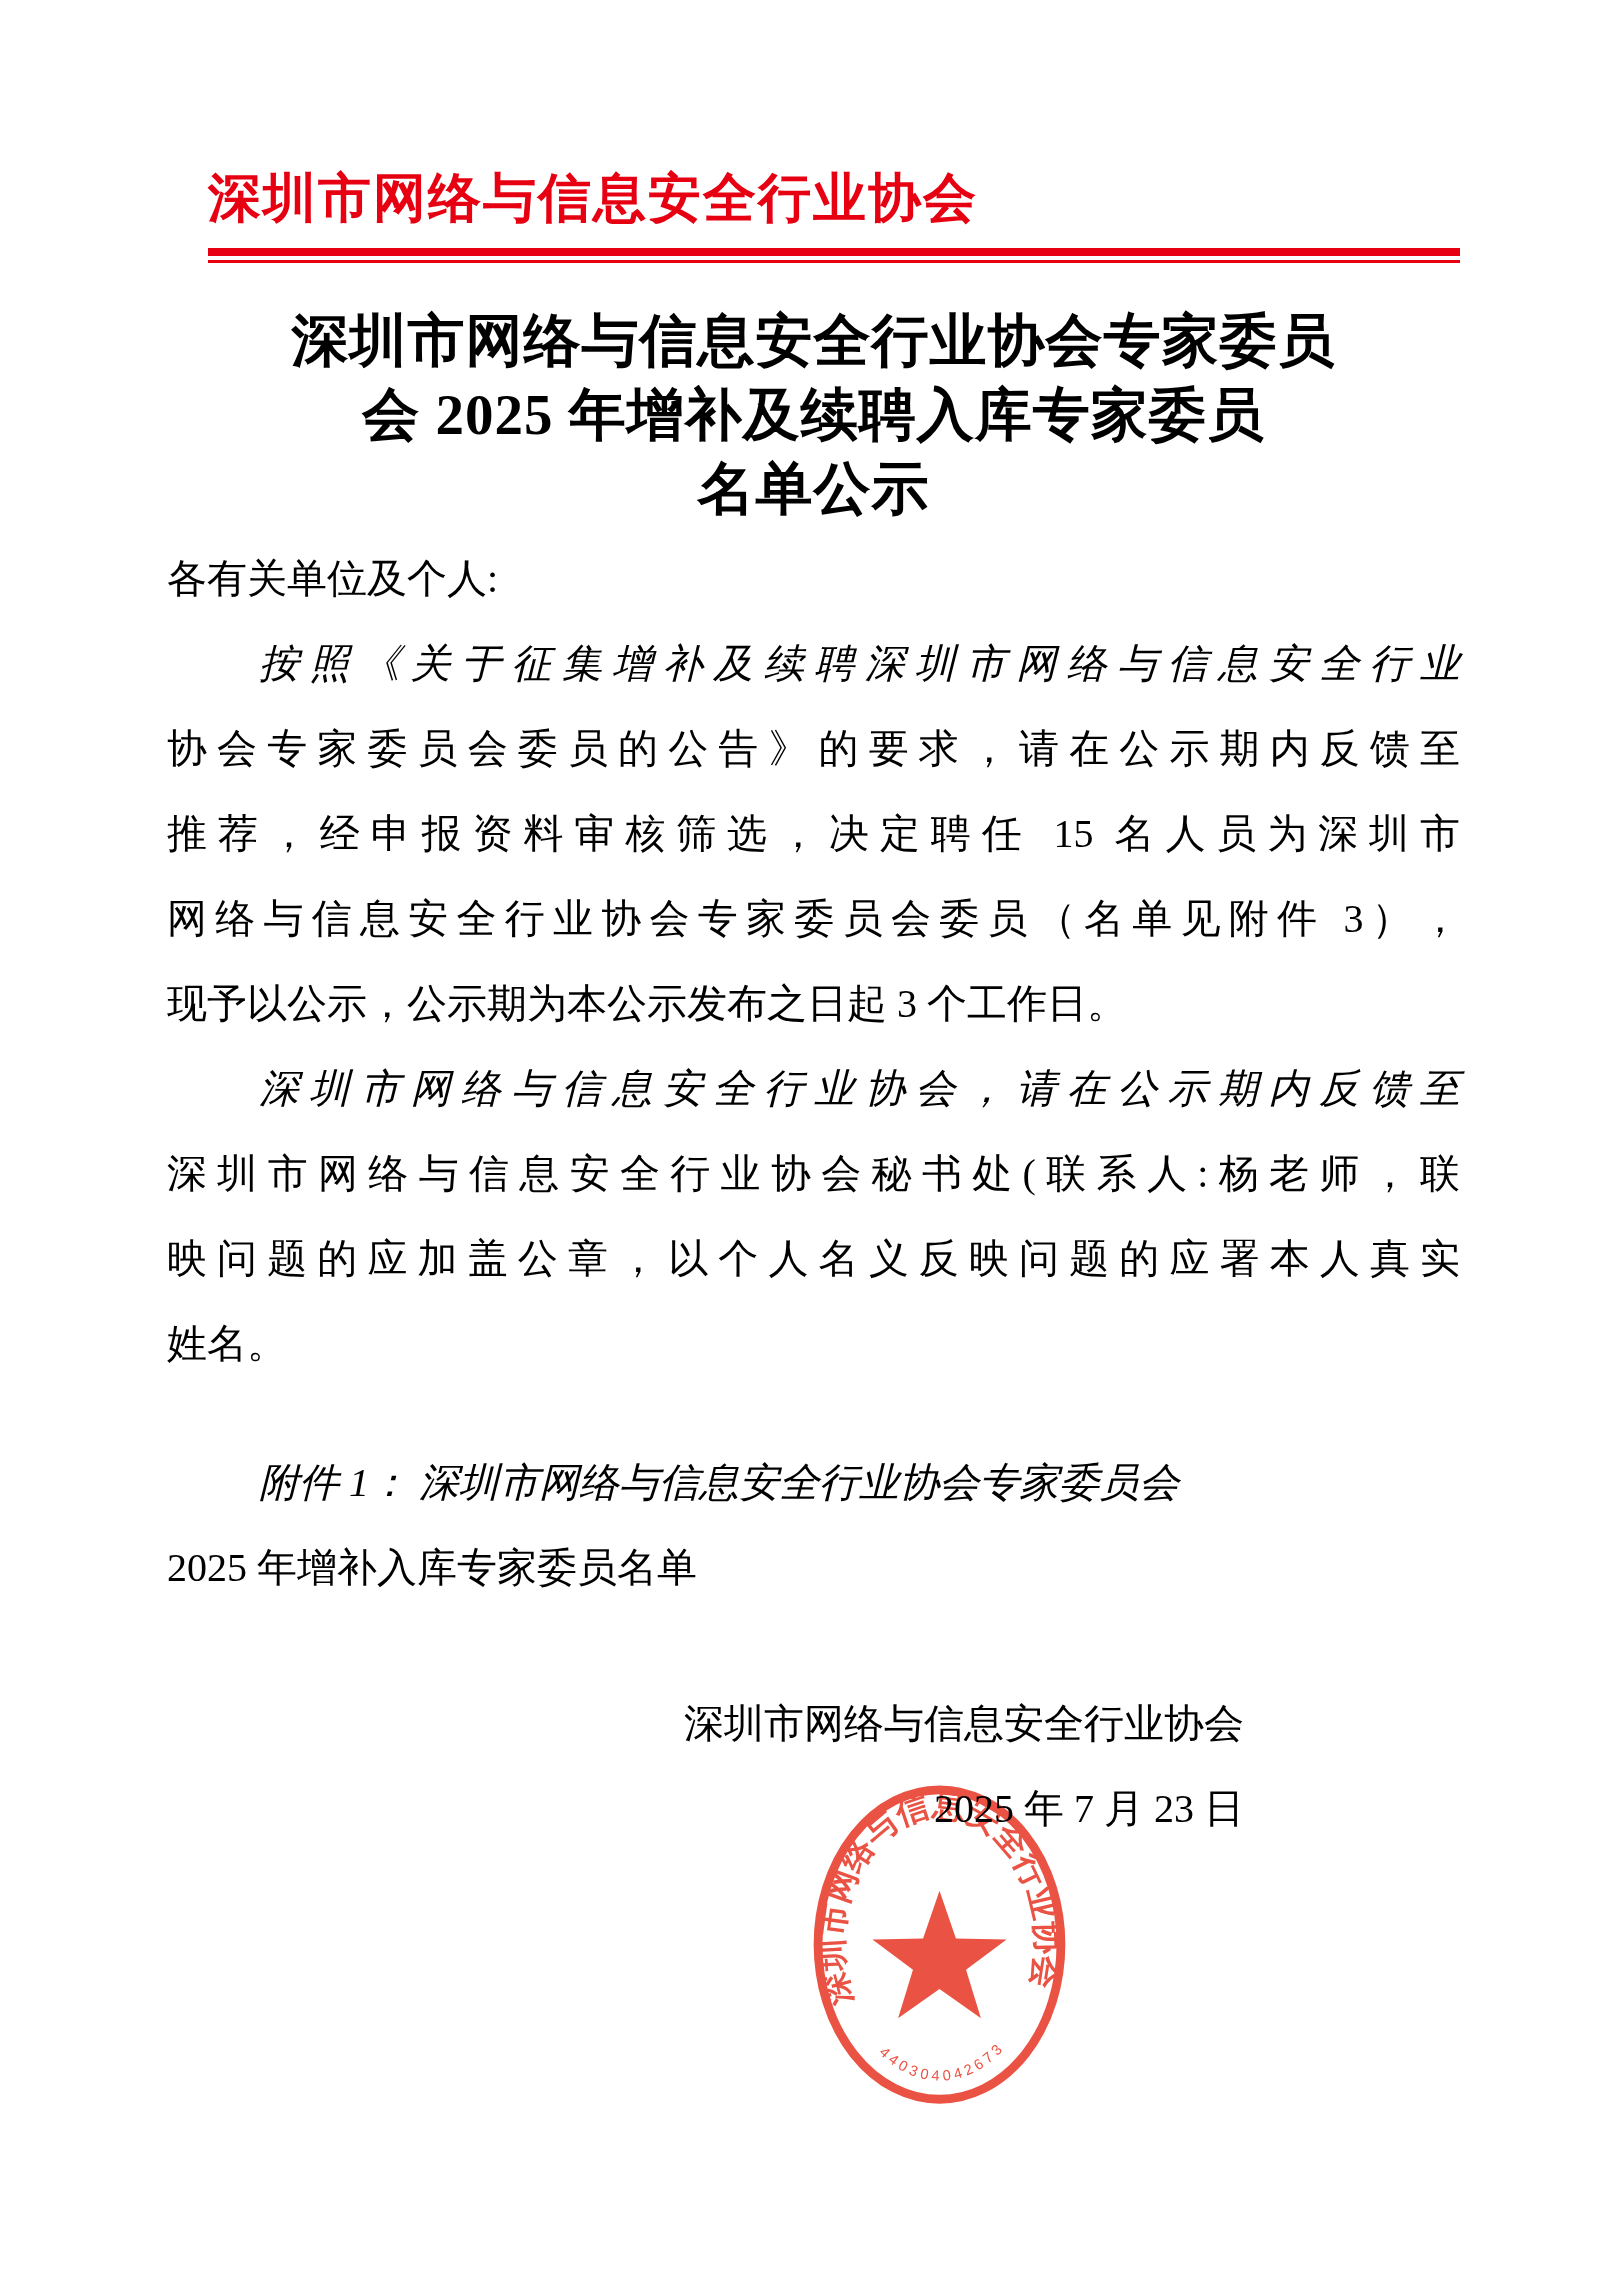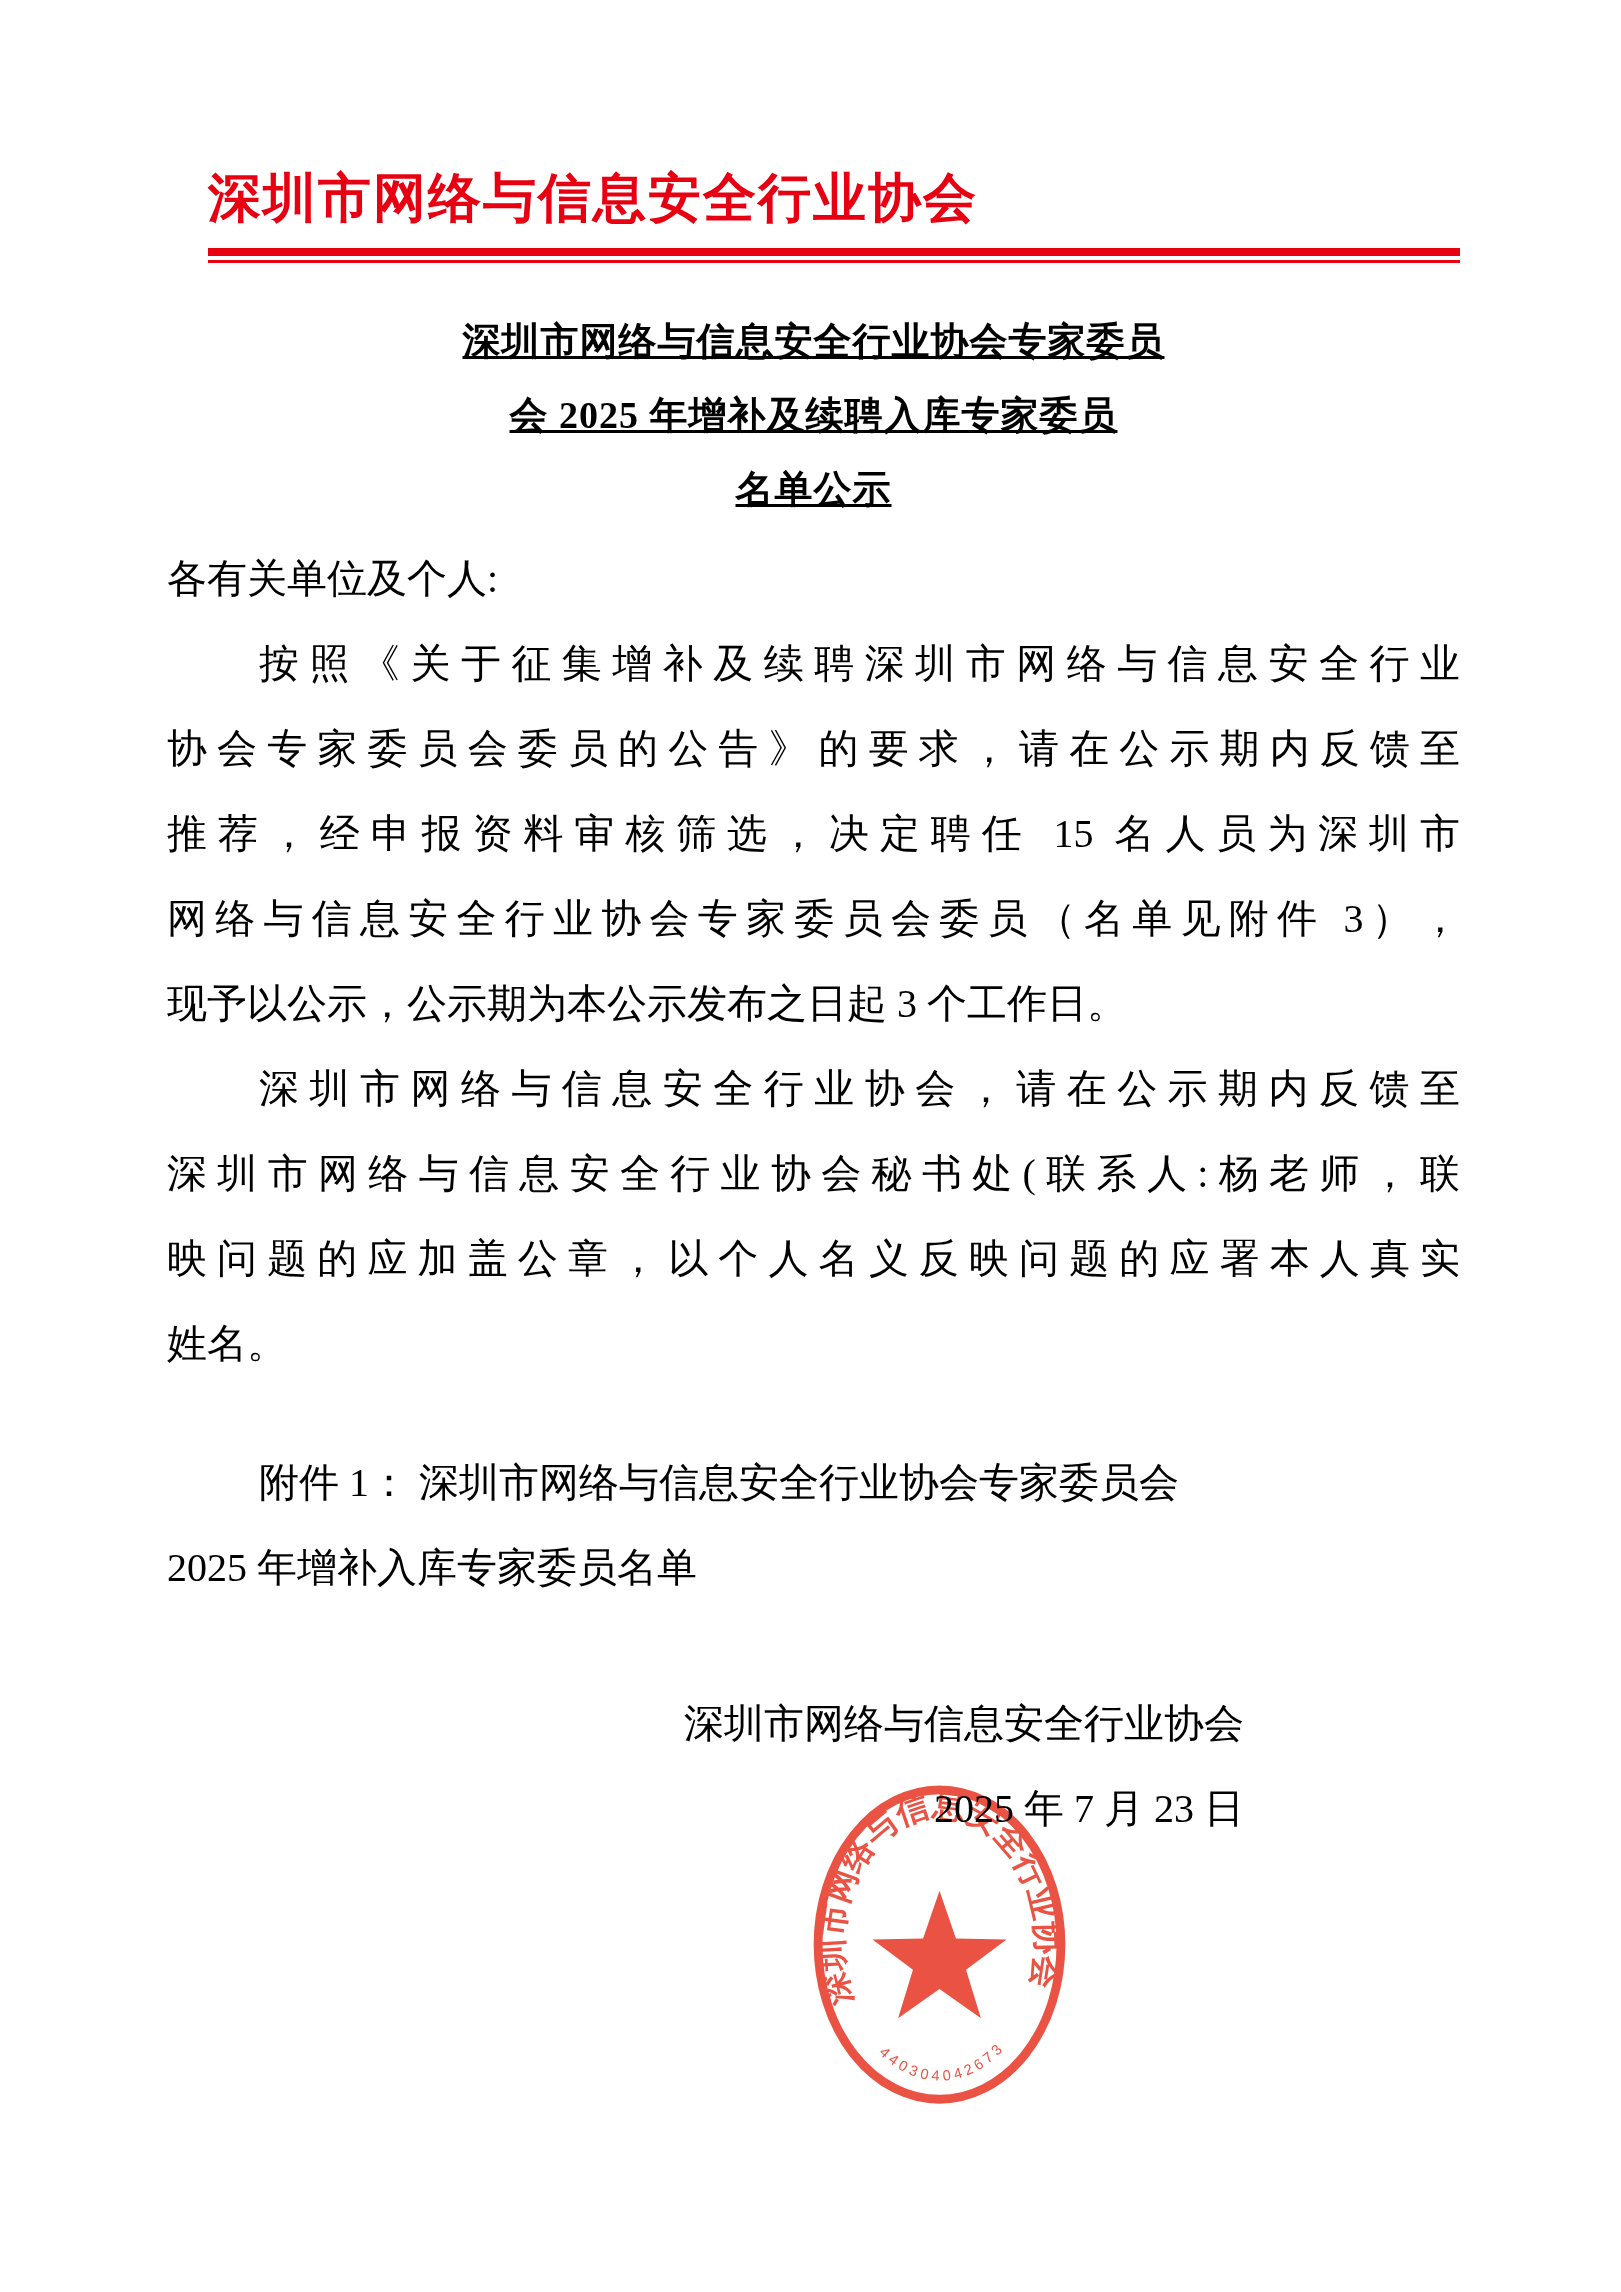--- a/index.html
+++ b/index.html
@@ -19,33 +19,33 @@
   .masthead{
     margin-left:41px;
     font-size:53px;font-weight:bold;line-height:63px;
     color:var(--header-red);letter-spacing:2px;white-space:nowrap;
   }
   .divider{margin-left:41px;margin-top:17.6px;}
   .divider .rule-thick{height:8.8px;background:var(--header-red);}
   .divider .rule-thin{height:2.9px;background:var(--header-red);margin-top:3.9px;}
   .doc-title{
     margin:41px 0 0 0;
-    font-size:38px;font-weight:bold;line-height:74px;
-    text-align:center;letter-spacing:1px;text-decoration:underline;
+    font-size:57px;font-weight:bold;line-height:74px;
+    text-align:center;letter-spacing:1px;
   }
   .doc-title .title-line{display:block;}
   .body-text{
     margin-top:9.8px;
     font-size:40px;line-height:85px;
   }
   .salutation{text-align:left;}
   .para{margin:0;}
   .line{text-align:justify;text-align-last:justify;}
   .line.last{text-align-last:left;}
-  .line.indent{text-indent:2.3em;}
+  .line.indent{text-indent:2.3em;font-style:italic;}
   .attachment{margin-top:54px;}
   .attachment .line{text-align:left;text-align-last:left;}
   .sig-block{
     margin-top:71px;
     text-align:right;padding-right:216px;
     font-size:40px;line-height:85px;
   }
   .seal{
     position:absolute;left:807px;top:1780px;width:265px;height:331px;
     mix-blend-mode:multiply;opacity:0.9;pointer-events:none;

